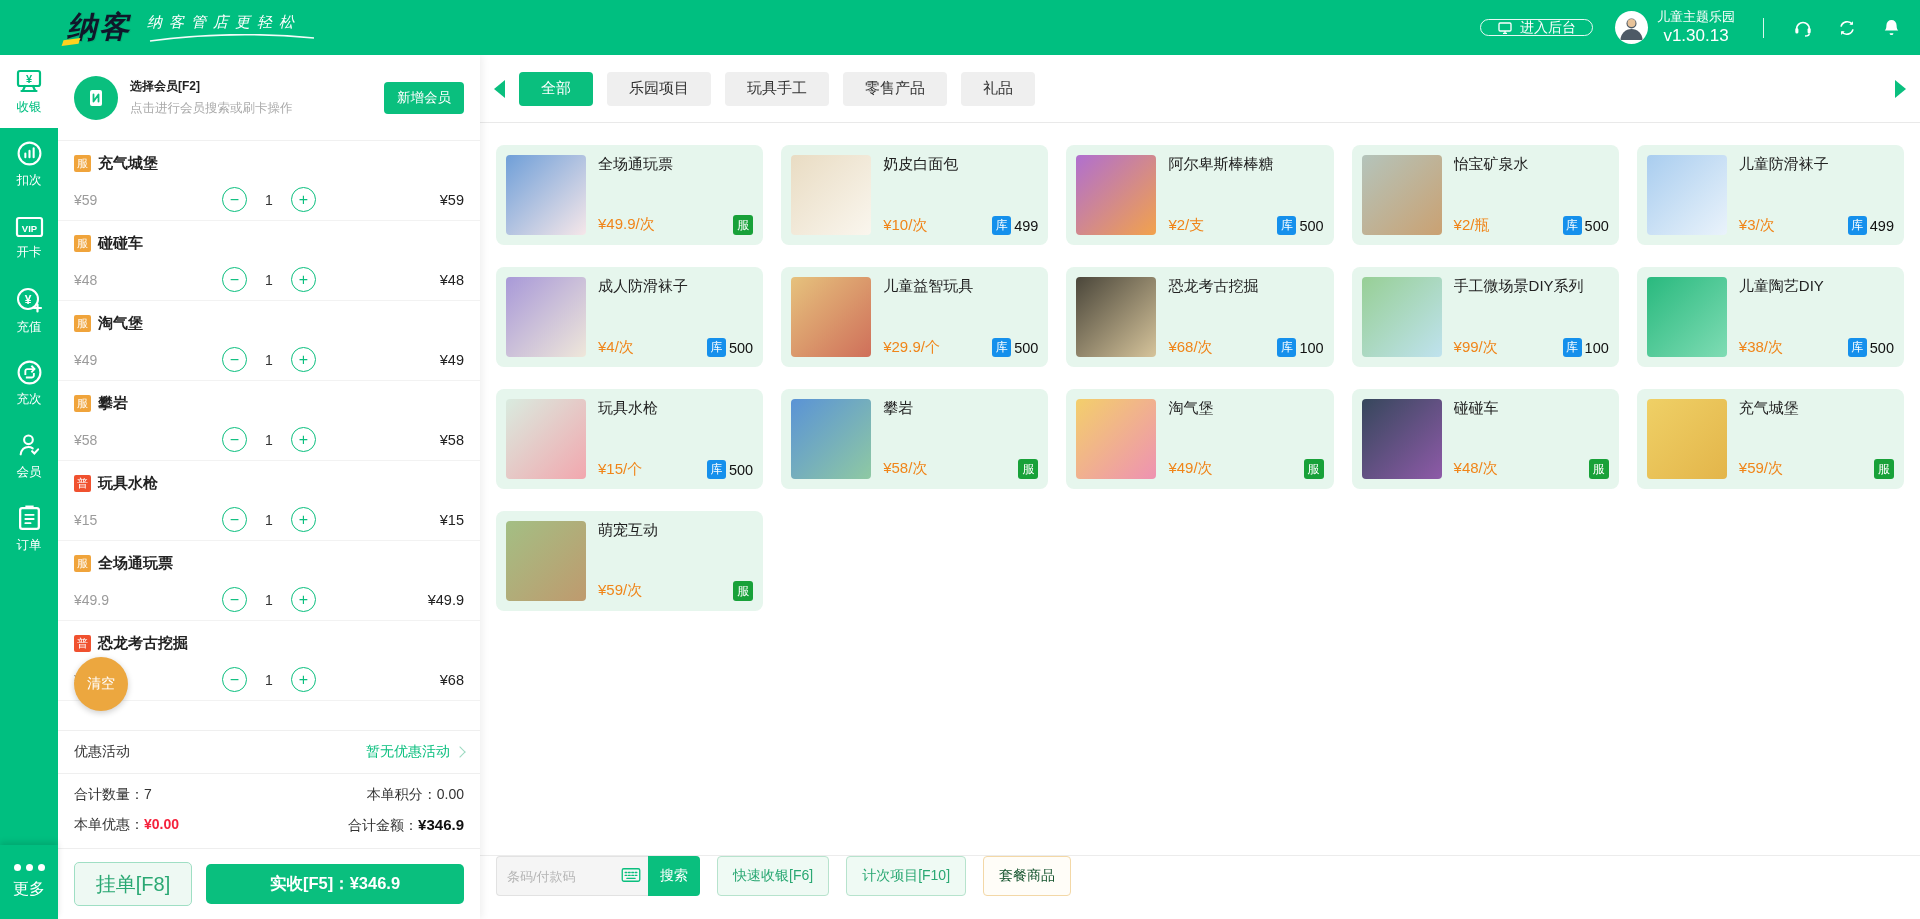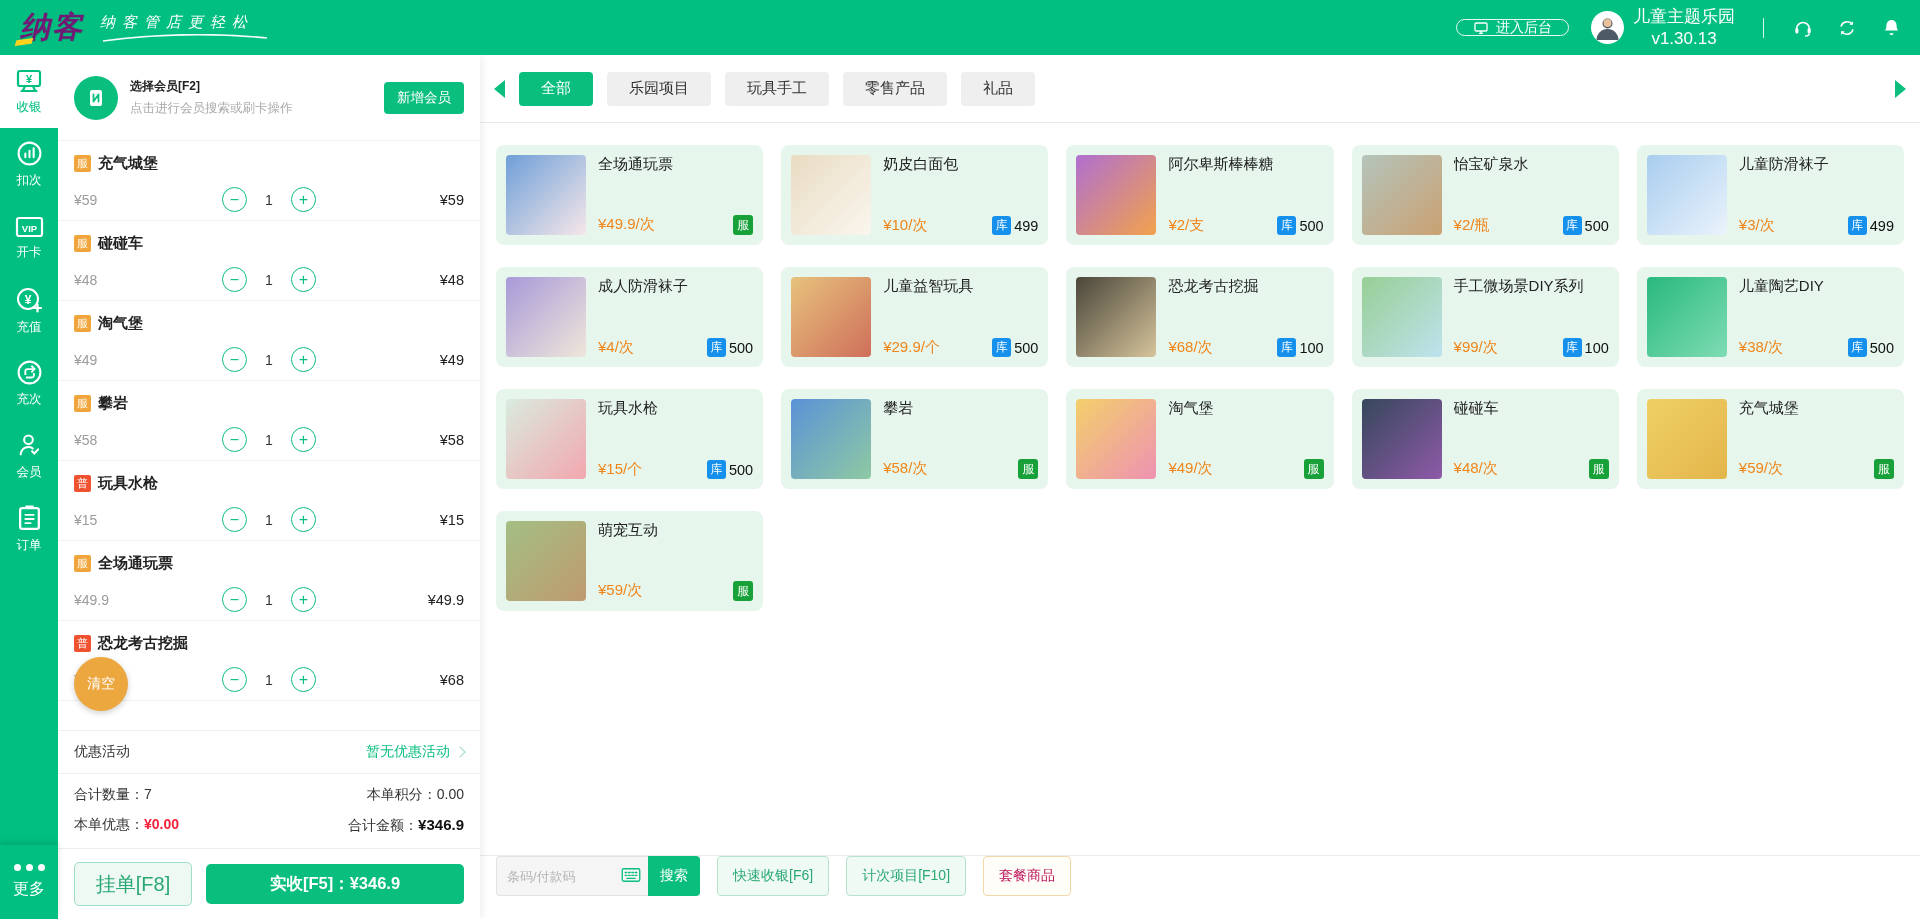--- a/index.html
+++ b/index.html
@@ -2,31 +2,31 @@
 <html><head>
 <meta charset="utf-8">
 <style>
   * { margin:0; padding:0; box-sizing:border-box; }
   html,body { width:1920px; height:919px; overflow:hidden; }
   body { font-family:"Liberation Sans","DejaVu Sans",sans-serif; background:#fff; color:#333; }
 
   
   .header { height:55px; background:#00bf80; display:flex; align-items:center; justify-content:space-between; padding:0 18px 0 20px; position:relative; z-index:5; }
   .logo-wrap { display:flex; align-items:center; gap:16px; }
-  .logo { font-size:30px; font-weight:bold; color:#701a75; font-style:italic; letter-spacing:2px; position:relative; text-shadow:1px 1px 0 rgba(0,0,0,.08); }
+  .logo { font-size:30px; font-weight:bold; color:#0f172a; font-style:italic; letter-spacing:2px; position:relative; text-shadow:1px 1px 0 rgba(0,0,0,.08);margin-left:47px; }
   .logo::after { content:""; position:absolute; left:-4px; bottom:3px; width:16px; height:6px; background:#ffd21e; transform:skew(-25deg) rotate(-8deg); }
   .slogan-wrap { display:flex; flex-direction:column; }
   .slogan { color:#fff; font-size:15px; letter-spacing:7px; font-style:italic; }
   .swoosh { margin-top:2px; }
   .header-right { display:flex; align-items:center; gap:22px; }
   .backend-btn { display:flex; align-items:center; gap:7px; background:transparent; border:1px solid rgba(255,255,255,.9); color:#fff; border-radius:16px; height:17px; padding:0 16px; font-size:14px; cursor:pointer; }
   .user-info { display:flex; align-items:center; gap:9px; }
   .avatar { width:33px; height:33px; border-radius:50%; background:#fff; display:flex; align-items:center; justify-content:center; overflow:hidden; }
   .user-text { color:#fff; text-align:center; line-height:1.25; }
-  .store-name { font-size:17px; }
+  .store-name { font-size:13px; }
   .version { font-size:17px; }
   .v-divider { width:1px; height:20px; background:rgba(255,255,255,.85); margin:0 6px; }
   .hicon { width:22px; height:22px; display:inline-flex; align-items:center; justify-content:center; cursor:pointer; }
 
   
   .body-row { display:flex; height:864px; }
 
   
   .sidebar { width:58px; background:#00bf80; display:flex; flex-direction:column; flex-shrink:0; z-index:4; }
   .side-item { height:73px; display:flex; flex-direction:column; align-items:center; justify-content:center; gap:5px; color:#fff; cursor:pointer; }
@@ -100,21 +100,21 @@
   
   .footerbar { height:64px; border-top:1px solid #ececec; display:flex; align-items:flex-start; gap:17px; padding:0 16px; }
   .search-group { display:flex; height:40px; }
   .input-wrap { position:relative; width:152px; }
   .barcode-input { width:100%; height:40px; background:#f5f5f5; border:1px solid #e2e2e2; border-right:none; border-radius:4px 0 0 4px; padding:0 30px 0 10px; font-size:13px; color:#333; outline:none; }
   .barcode-input::placeholder { color:#b5b5b5; }
   .kbd-icon { position:absolute; right:7px; top:10px; }
   .search-btn { width:52px; height:40px; background:#0abf7e; color:#fff; border:none; border-radius:0 4px 4px 0; font-size:14px; cursor:pointer; }
   .fbtn { height:40px; padding:0 15px; border-radius:4px; font-size:14px; cursor:pointer; }
   .fbtn.green { background:#effaf4; border:1px solid #b7e3cd; color:#2aa873; }
-  .fbtn.orange { background:#fffdf8; border:1px solid #f3d8a7; color:#be185d; }
+  .fbtn.orange { background:#fffdf8; border:1px solid #f3d8a7; color:#14532d; }
 
   svg { display:block; }
 </style>
 </head>
 <body>
 
 <div class="header">
   <div class="logo-wrap">
     <div class="logo">纳客</div>
     <div class="slogan-wrap">

